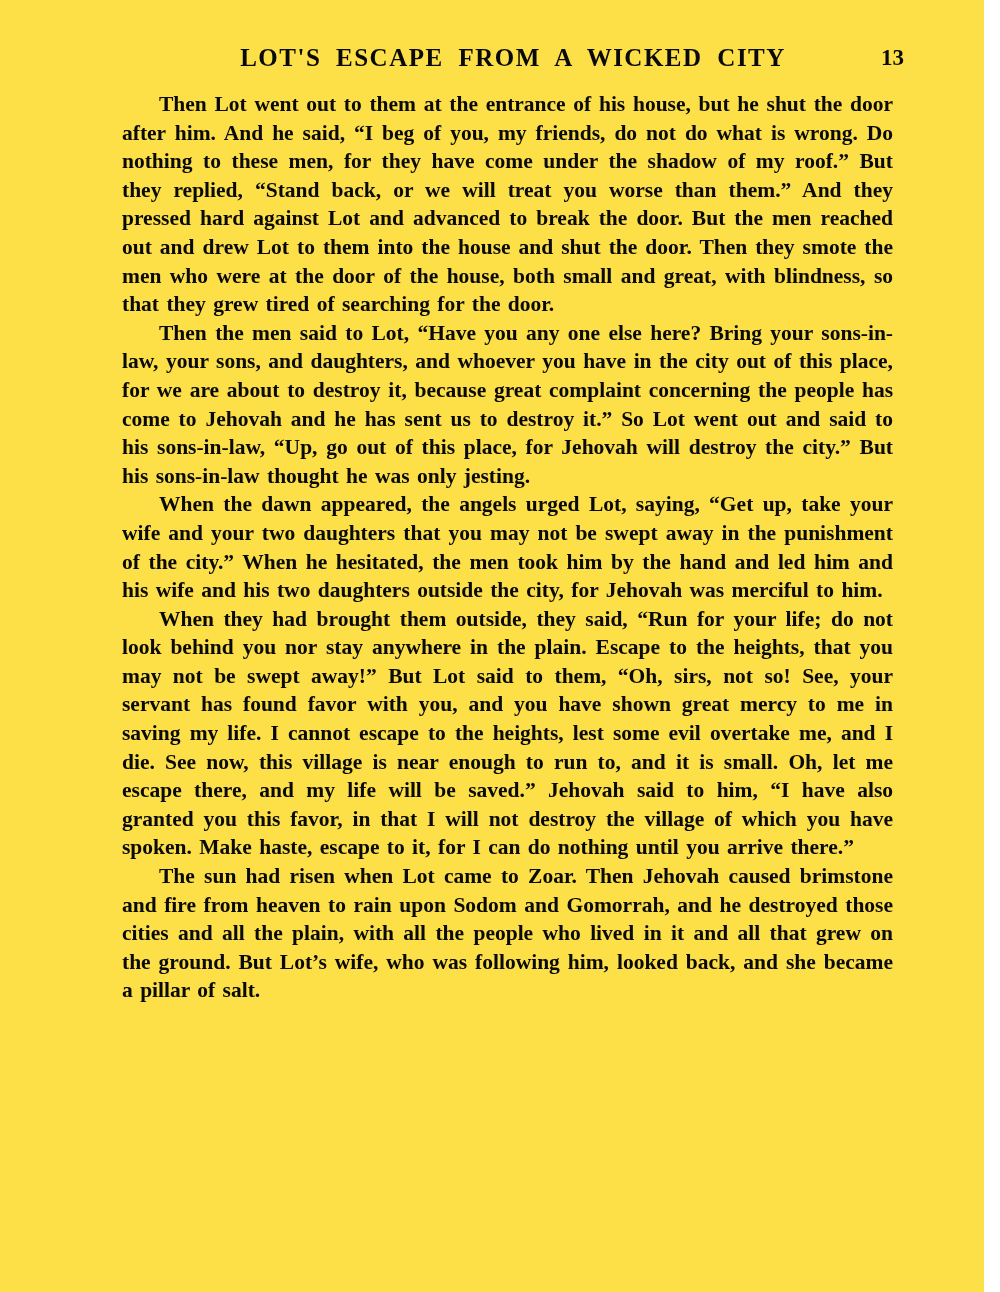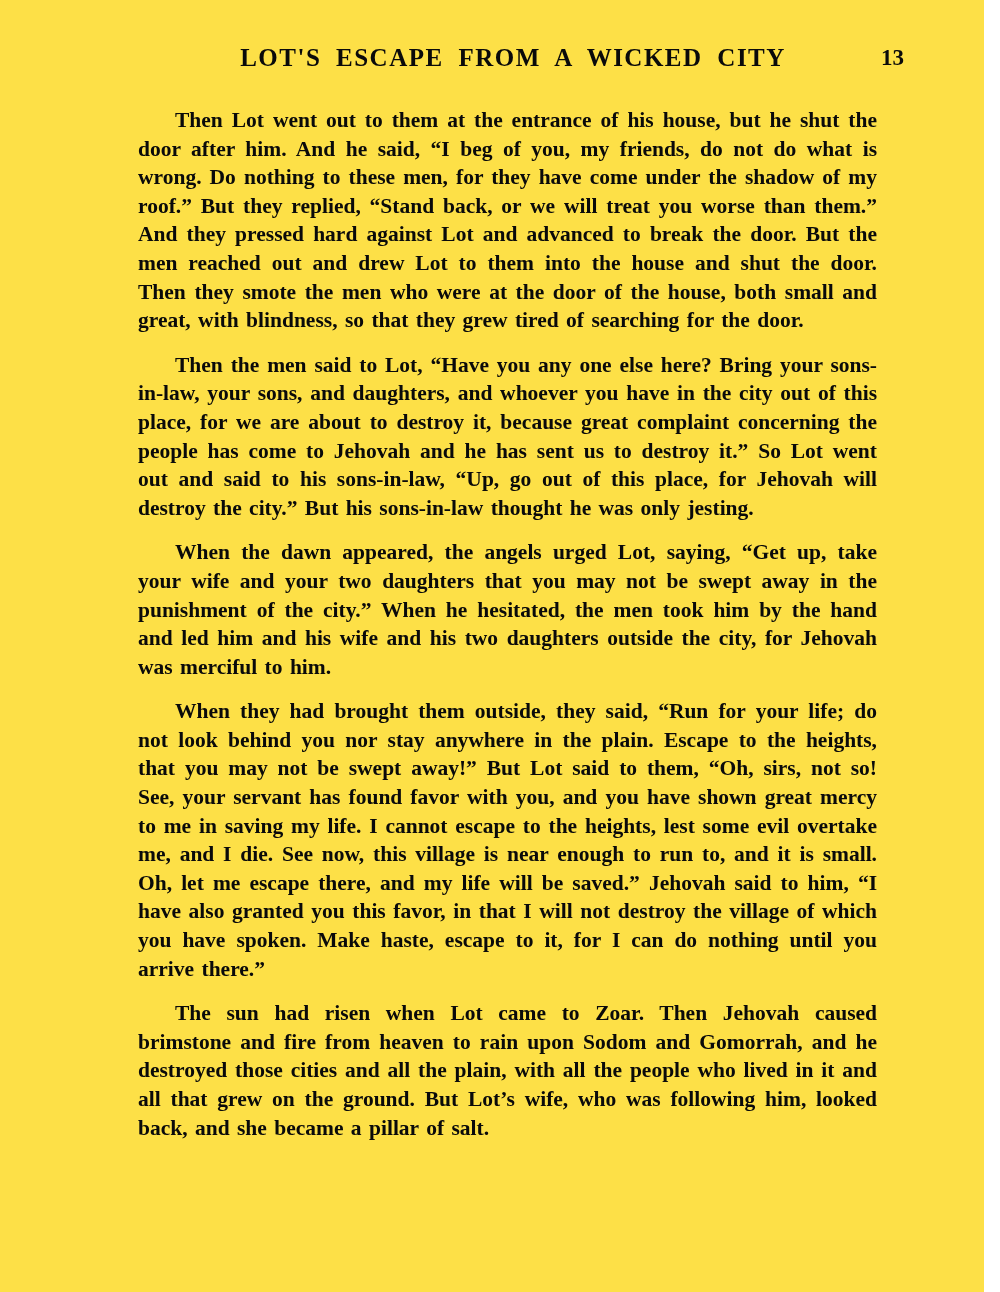--- a/index.html
+++ b/index.html
@@ -40,21 +40,21 @@
     font-size: 23px;
     font-weight: bold;
   }
   .body-text {
     position: absolute;
     top: 90px;
     left: 122px;
     width: 771px;
   }
   .body-text p {
-    margin: 16px;
+    margin: 0;
     text-indent: 37px;
     text-align: justify;
     font-size: 21.5px;
     font-weight: 600;
     line-height: 28.6px;
     word-spacing: 2px;
   }
   .body-text p.continued {
     text-align-last: justify;
   }

